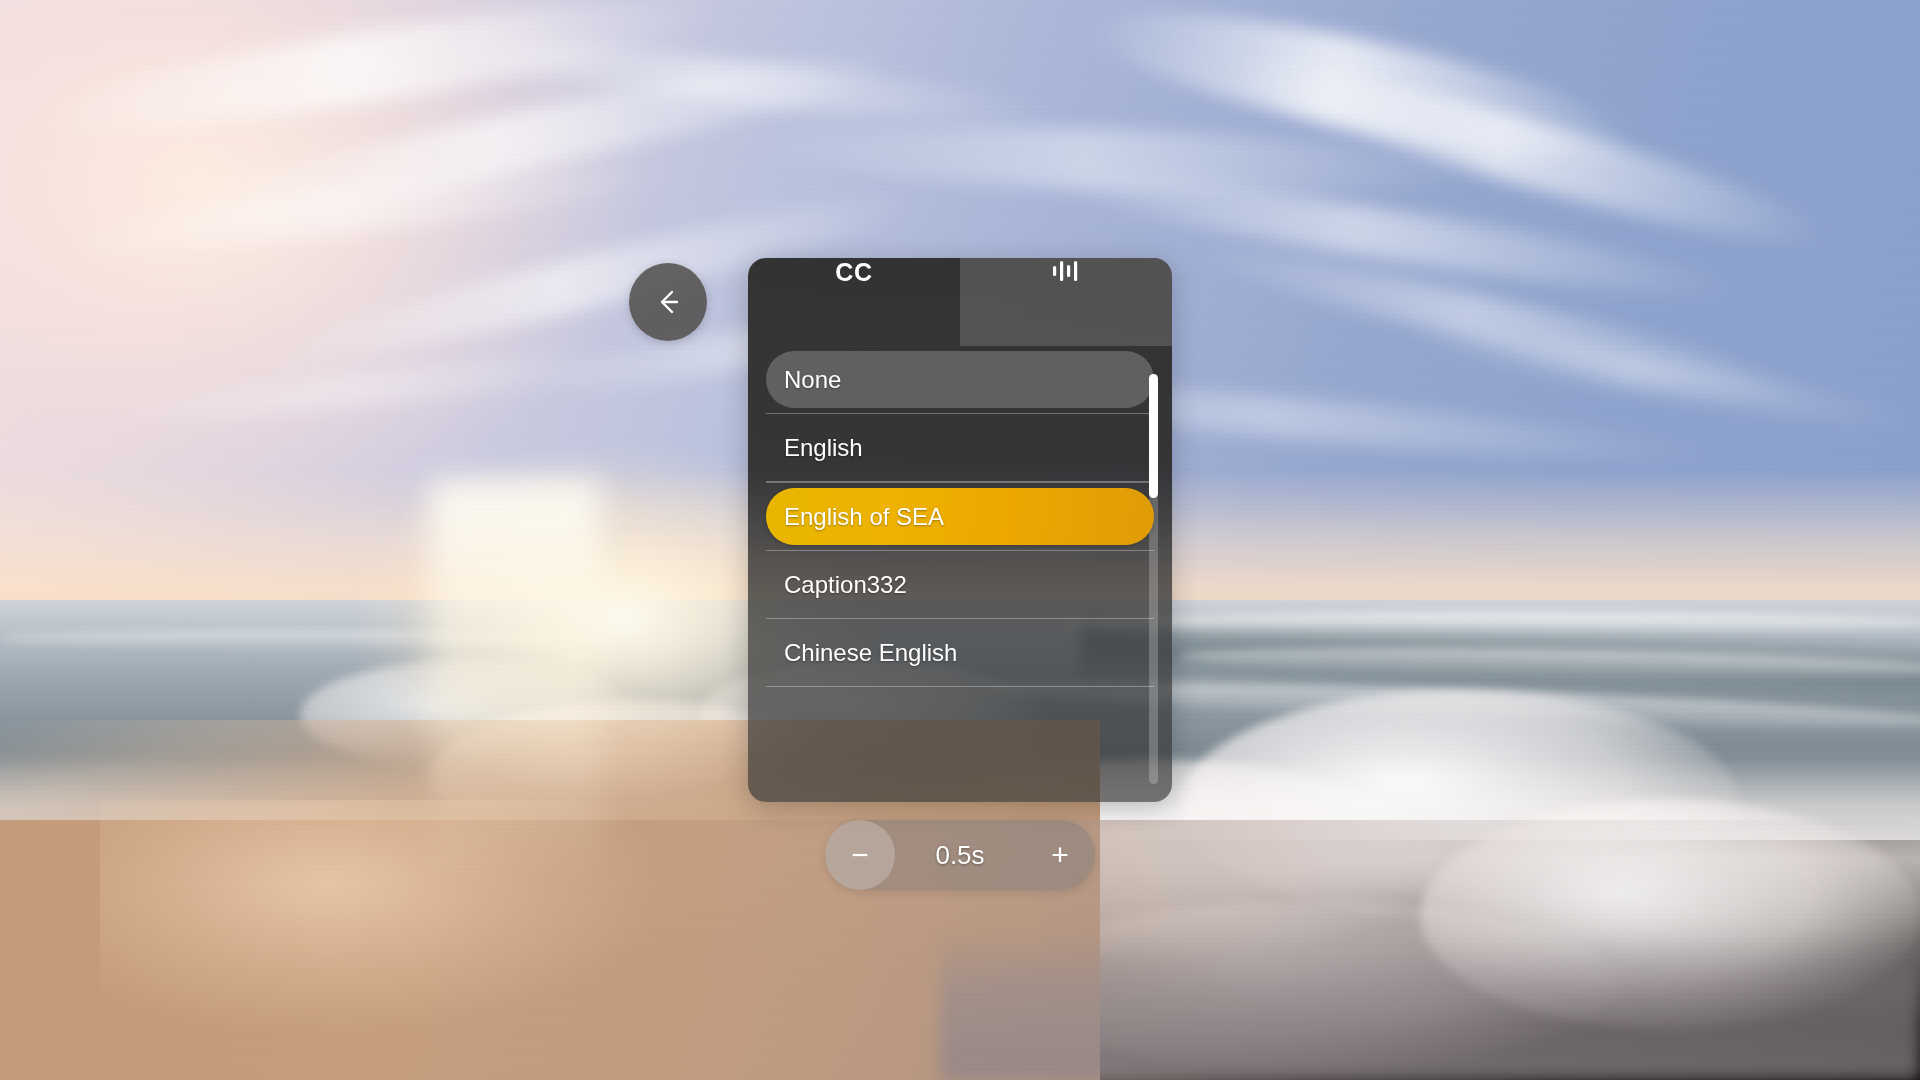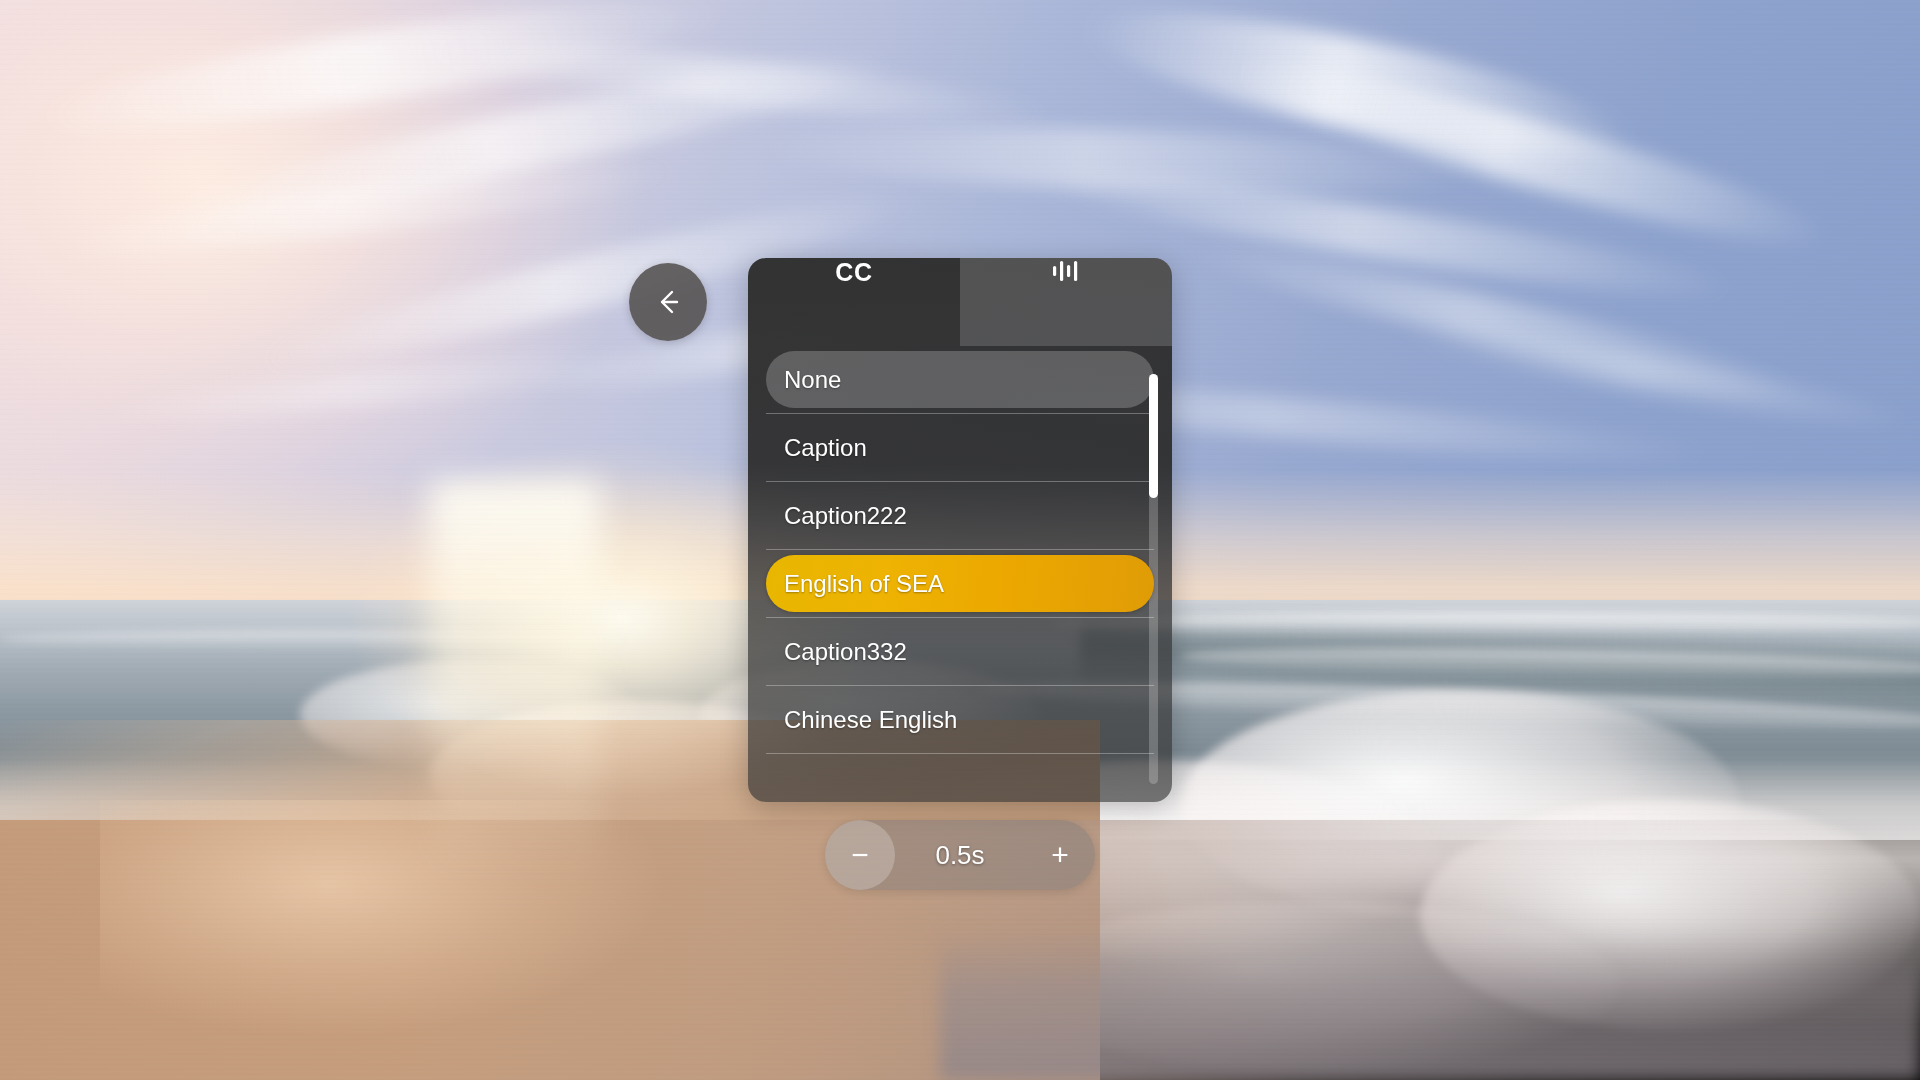--- a/index.html
+++ b/index.html
@@ -403,28 +403,24 @@
     <div class="list">
 
       <div class="item hover">
         <div class="pill"></div>
         <span class="label">None</span>
       </div>
       <div class="divider"></div>
 
       <div class="item">
         <div class="pill"></div>
-        <span class="label">Caption</span>
+        <span class="label">English</span>
       </div>
       <div class="divider"></div>
 
-      <div class="item">
-        <div class="pill"></div>
-        <span class="label">Caption222</span>
-      </div>
       <div class="divider"></div>
 
       <div class="item selected">
         <div class="pill"></div>
         <span class="label">English of SEA</span>
       </div>
       <div class="divider"></div>
 
       <div class="item">
         <div class="pill"></div>

